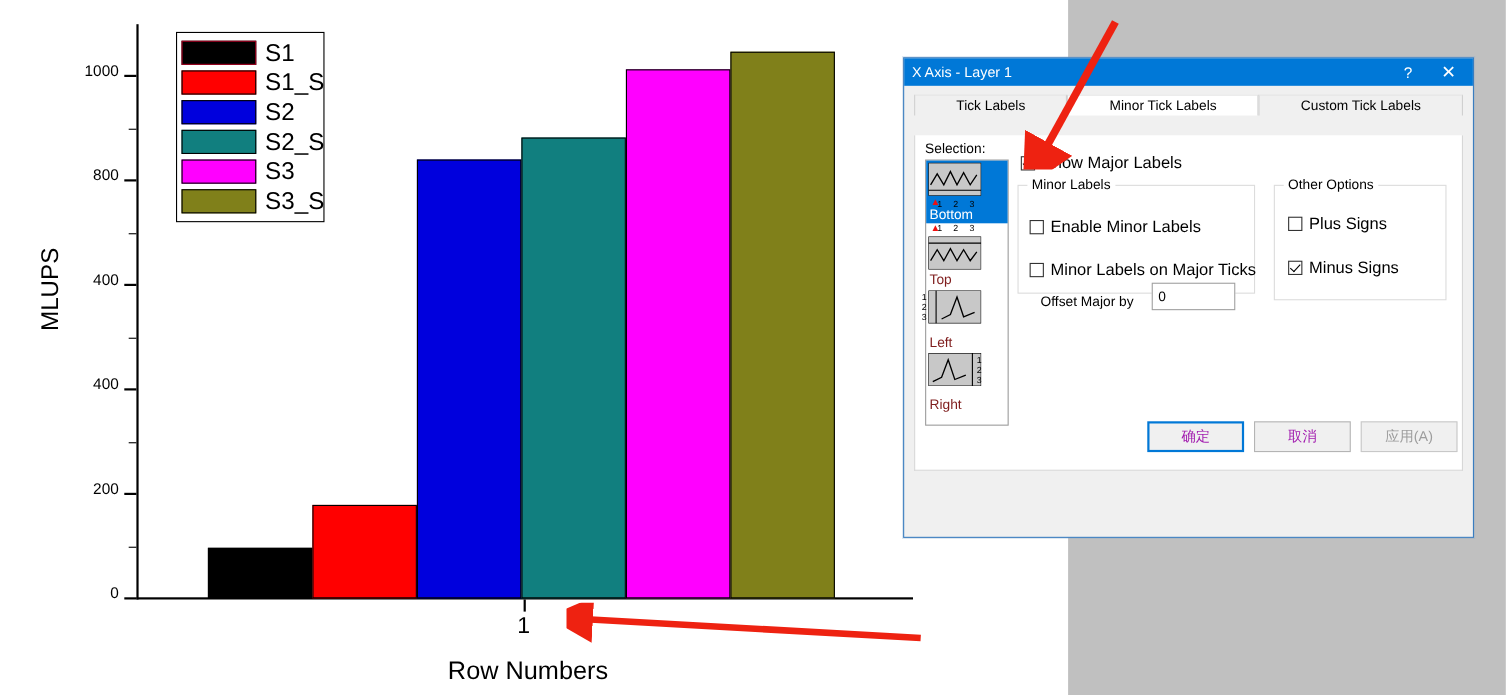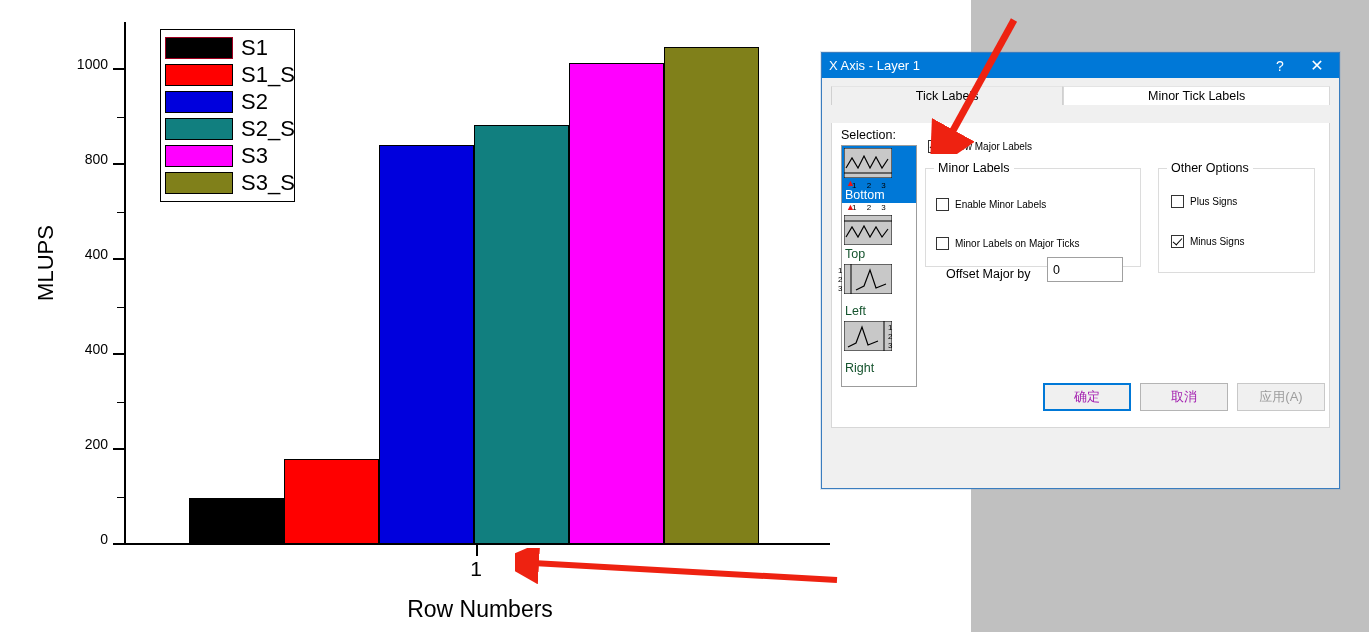--- a/index.html
+++ b/index.html
@@ -106,39 +106,39 @@
 
   
   #selection-label { position:absolute; left:9px; top:5px; font-size:12.5px; color:#000; }
   #selection-list {
     position:absolute; left:9px; top:22px; width:76px; height:242px;
     background:#fff; border:1px solid #9c9c9c;
   }
   .sel-item { position:relative; padding:2px 0 0 2px; }
   .sel-item.selected { background:#0078d7; }
   .sel-item.selected .sel-text { color:#fff; }
-  .sel-text { font-size:12.5px; color:#14532d; display:block; padding-left:1px; line-height:15px; }
+  .sel-text { font-size:12.5px; color:#7f1d1d; display:block; padding-left:1px; line-height:15px; }
 
   
   .groupbox { position:absolute; border:1px solid #dcdcdc; }
   .group-title {
     position:absolute; top:-8px; left:8px; background:#fff; padding:0 4px;
     font-size:12.5px; color:#000;
   }
 
   .cb-row { position:absolute; display:flex; align-items:center; }
   .checkbox {
     width:13px; height:13px; border:1px solid #333; background:#fff;
     margin-right:6px; position:relative; flex:0 0 auto;
   }
   .checkbox.checked::after {
     content:""; position:absolute; left:3px; top:0px; width:4px; height:8px;
     border:solid #000; border-width:0 1.6px 1.6px 0; transform:rotate(42deg);
   }
-  .cb-label { font-size:10px; color:#000; white-space:nowrap; }
+  .cb-label { font-size:15px; color:#000; white-space:nowrap; }
 
   #offset-label { position:absolute; left:20px; top:98px; font-size:12.5px; color:#000; }
   #offset-input {
     position:absolute; left:121px; top:88px; width:76px; height:25px;
     border:1px solid #a0a0a0; background:#fff; font-size:12.5px;
     padding:3px 5px; color:#000; font-family:"Liberation Sans", sans-serif;
   }
 
   
   #dialog-footer {
@@ -241,20 +241,21 @@
     <span class="title-btn" id="help-btn">?</span>
     <span class="title-btn" id="close-btn">✕</span>
   </div>
 
   <div id="dialog-body">
 
     <div id="tabstrip">
       <div class="tab-row" id="tab-row-2">
           <div class="tab">Tick Labels</div>
           <div class="tab active">Minor Tick Labels</div>
+          <div class="tab">Custom Tick Labels</div>
         </div>
     </div>
 
     <div id="tab-content">
 
       <div id="selection-label">Selection:</div>
       <div id="selection-list">
           <div class="sel-item selected">
             <div style="position: relative; width: 50px; height: 40px;">
               <div style="position:absolute;left:0;top:0px;"><svg width="48" height="30" viewBox="0 0 48 30">

